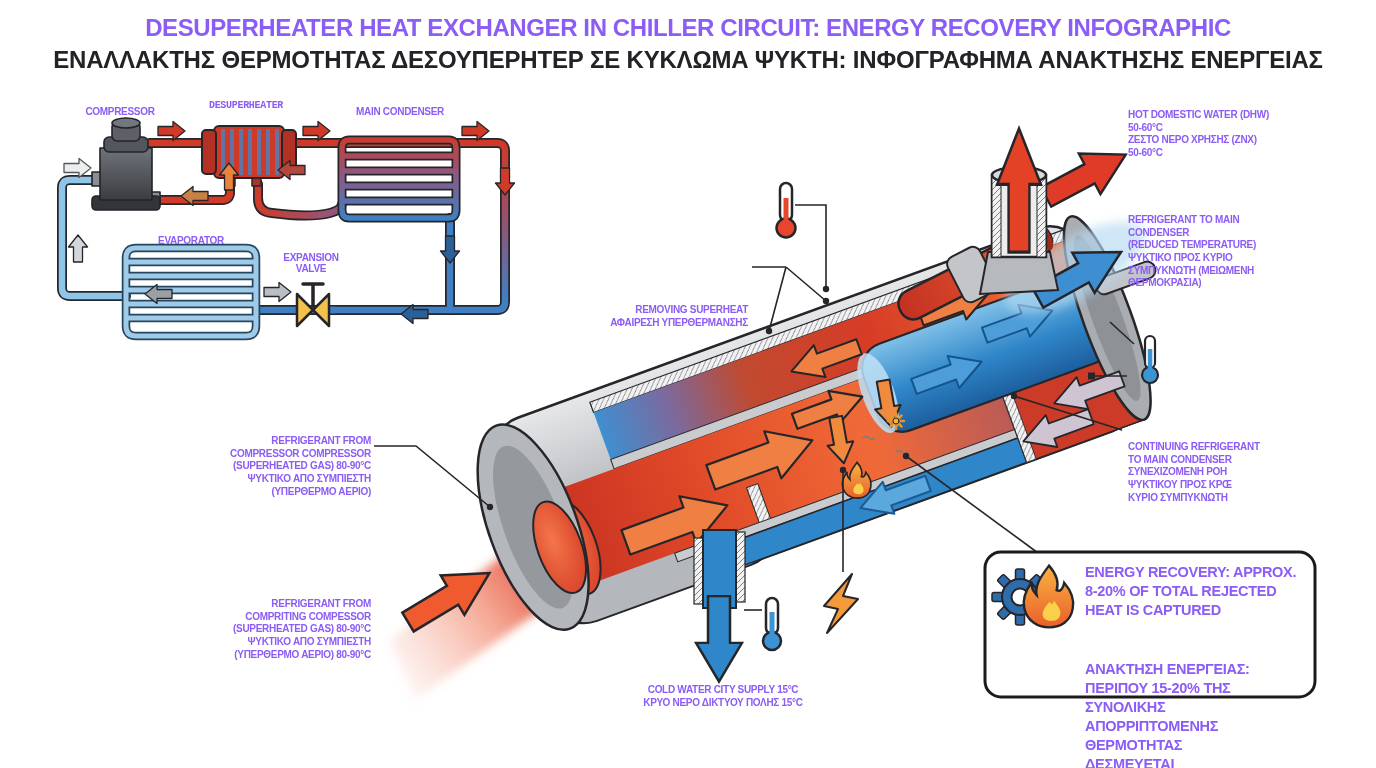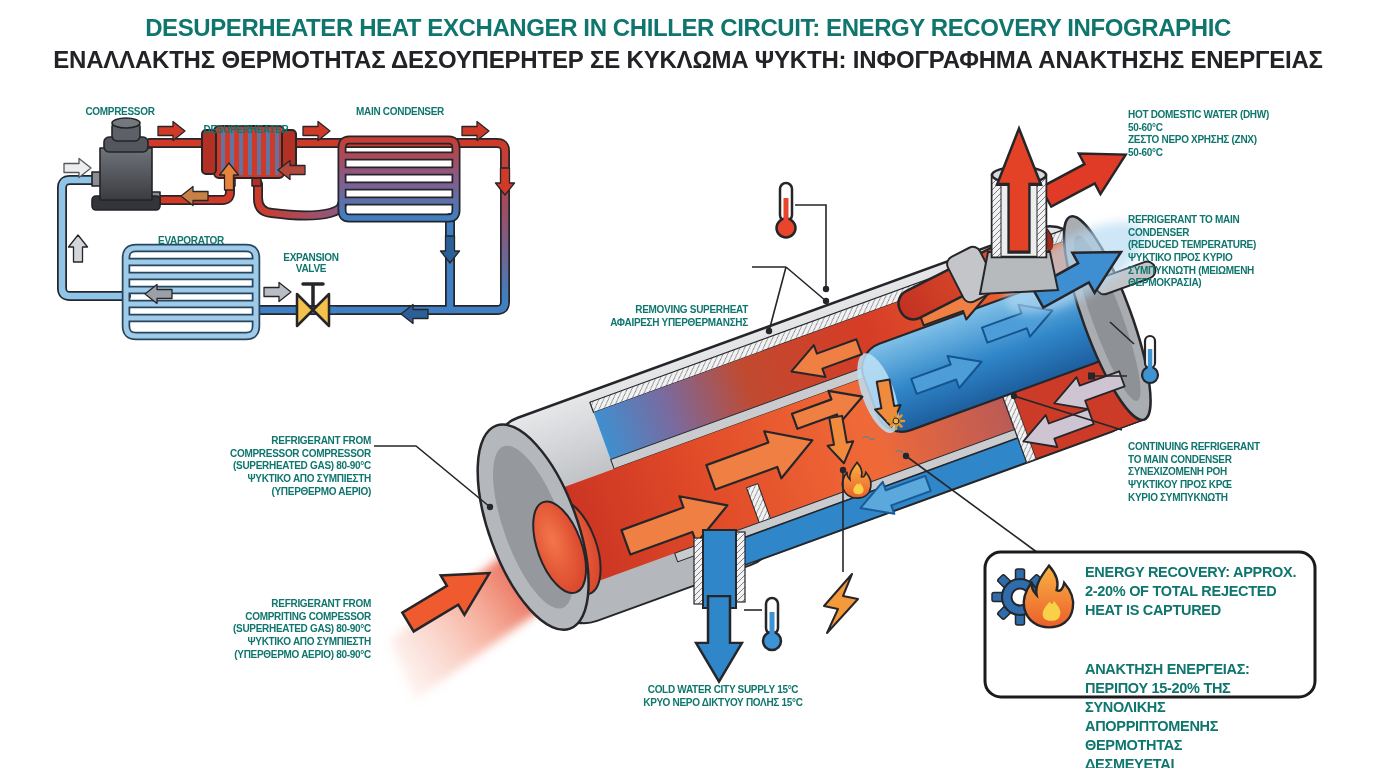--- a/index.html
+++ b/index.html
@@ -1,19 +1,19 @@
 <!DOCTYPE html>
 <html><head>
 <meta charset="utf-8">
 <style>
   html,body{margin:0;padding:0;background:#fff;}
   .stage{position:relative;width:1376px;height:768px;overflow:hidden;background:#fff;
          font-family:"Liberation Sans","DejaVu Sans",sans-serif;}
   .stage svg{position:absolute;left:0;top:0;}
-  .lbl{position:absolute;font-weight:800;color:#0f766e;white-space:pre-line;
+  .lbl{position:absolute;font-weight:800;color:#8b5cf6;white-space:pre-line;
        line-height:1.27;letter-spacing:-0.3px;}
   .t-en{top:13px;left:0;right:0;text-align:center;font-size:24px;font-weight:800;letter-spacing:-0.4px;}
   .t-el{top:45px;left:0;right:0;text-align:center;font-size:24px;font-weight:600;color:#232327;letter-spacing:-0.2px;}
   .sch{font-size:10px;text-align:center;line-height:1.1;}
   .co{font-size:10px;}
   .box-t{font-size:14.5px;line-height:19px;}
 </style>
 </head>
 <body>
 
@@ -325,21 +325,21 @@
       <use href="#flameInner" fill="#f8d04a"></use>
     </g>
   </g>
 </g>
 </svg>
 
 <div class="lbl t-en">DESUPERHEATER HEAT EXCHANGER IN CHILLER CIRCUIT: ENERGY RECOVERY INFOGRAPHIC</div>
 <div class="lbl t-el">ΕΝΑΛΛΑΚΤΗΣ ΘΕΡΜΟΤΗΤΑΣ ΔΕΣΟΥΠΕΡΗΤΕΡ ΣΕ ΚΥΚΛΩΜΑ ΨΥΚΤΗ: ΙΝΦΟΓΡΑΦΗΜΑ ΑΝΑΚΤΗΣΗΣ ΕΝΕΡΓΕΙΑΣ</div>
 
 <div class="lbl sch" style="left:45px;top:106px;width:150px;">COMPRESSOR</div>
-<div class="lbl sch" style="left:171px;top:124px;width:150px;">DESUPERHEATER</div>
+<div class="lbl sch" style="left:171px;top:100px;width:150px;font-family:Liberation Mono, monospace;">DESUPERHEATER</div>
 <div class="lbl sch" style="left:325px;top:106px;width:150px;">MAIN CONDENSER</div>
 <div class="lbl sch" style="left:116px;top:235px;width:150px;">EVAPORATOR</div>
 <div class="lbl sch" style="left:251px;top:252px;width:120px;">EXPANSION
 VALVE</div>
 
 <div class="lbl co" style="right:1005px;top:435px;width:270px;text-align:right;">REFRIGERANT FROM
 COMPRESSOR COMPRESSOR
 (SUPERHEATED GAS) 80-90°C
 ΨΥΚΤΙΚΟ ΑΠΟ ΣΥΜΠΙΕΣΤΗ
 (ΥΠΕΡΘΕΡΜΟ ΑΕΡΙΟ)</div>
@@ -362,20 +362,20 @@
 ΨΥΚΤΙΚΟ ΠΡΟΣ ΚΥΡΙΟ
 ΣΥΜΠΥΚΝΩΤΗ (ΜΕΙΩΜΕΝΗ
 ΘΕΡΜΟΚΡΑΣΙΑ)</div>
 <div class="lbl co" style="left:1128px;top:417px;width:240px;margin-top:24px;">CONTINUING REFRIGERANT
 TO MAIN CONDENSER
 ΣΥΝΕΧΙΖΟΜΕΝΗ ΡΟΗ
 ΨΥΚΤΙΚΟΥ ΠΡΟΣ ΚΡŒ
 ΚΥΡΙΟ ΣΥΜΠΥΚΝΩΤΗ</div>
 
 <div class="lbl box-t" style="left:1085px;top:563px;width:225px;">ENERGY RECOVERY: APPROX.
-2-20% OF TOTAL REJECTED
+8-20% OF TOTAL REJECTED
 HEAT IS CAPTURED</div>
 <div class="lbl box-t" style="left:1085px;top:622px;width:228px;margin-top:38px;">ΑΝΑΚΤΗΣΗ ΕΝΕΡΓΕΙΑΣ:
 ΠΕΡΙΠΟΥ 15-20% ΤΗΣ ΣΥΝΟΛΙΚΗΣ
 ΑΠΟΡΡΙΠΤΟΜΕΝΗΣ ΘΕΡΜΟΤΗΤΑΣ
 ΔΕΣΜΕΥΕΤΑΙ</div>
 
 </div>
 
 </body></html>

